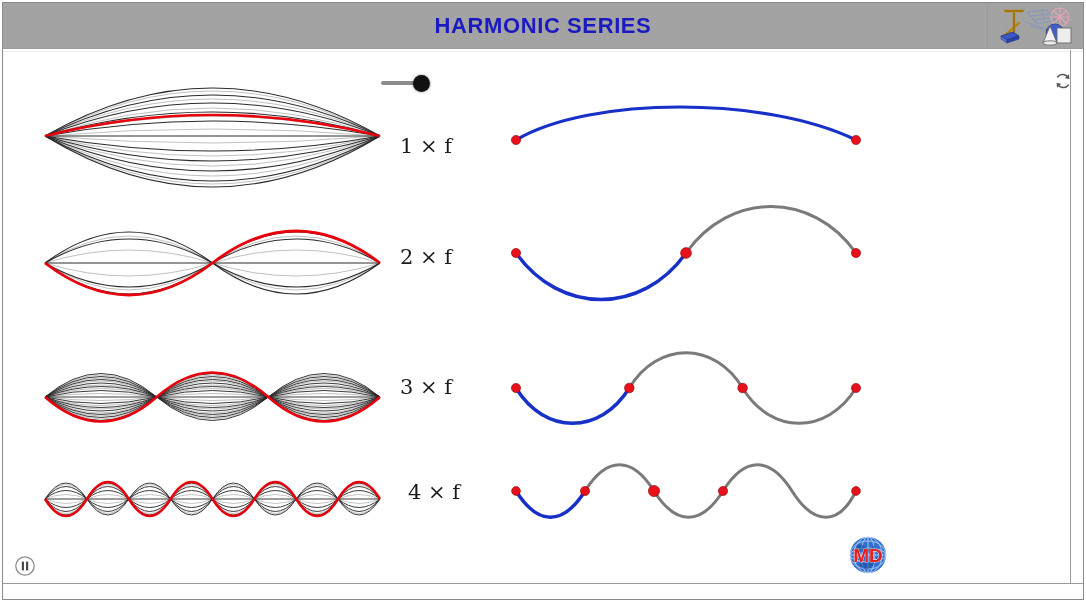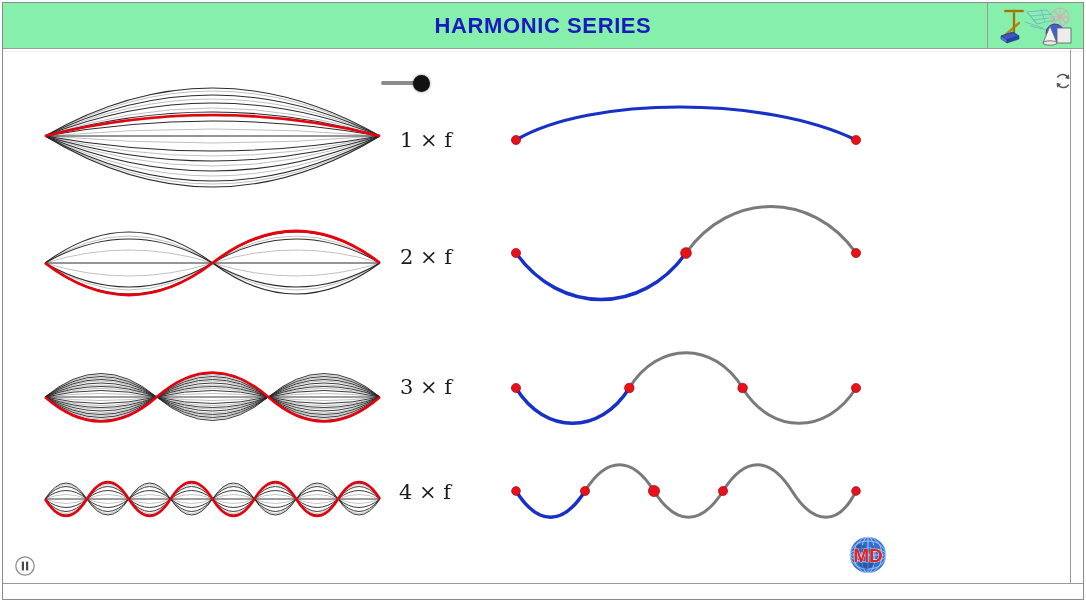--- a/index.html
+++ b/index.html
@@ -13,21 +13,21 @@
     background:#fff;
   }
   
   .frame-outer{
     position:absolute;left:2px;top:2px;width:1082px;height:598px;
     box-sizing:border-box;border:1px solid #8a8a8a;background:#fff;
   }
   
   .header{
     position:absolute;left:3px;top:3px;width:1080px;height:46px;
-    box-sizing:border-box;border-bottom:1px solid #9a9a9a;background:#86efac;
+    box-sizing:border-box;border-bottom:1px solid #9a9a9a;background:#a3a3a3;
   }
   .header-title{
     position:absolute;left:0;top:0;width:1080px;height:45px;
     line-height:45px;text-align:center;
     font-size:22px;font-weight:bold;letter-spacing:.6px;
     color:#1a1ac0;font-family:"Liberation Sans", sans-serif;
     white-space:nowrap;
   }
   .header-logo-cell{
     position:absolute;right:0px;top:0px;width:96px;height:45px;
@@ -213,21 +213,21 @@
         <path d="M5 60 Q172.5 74 340 60"></path>
         <path d="M5 60 Q172.5 100 340 60"></path>
         <path d="M5 60 Q172.5 120 340 60"></path>
         <path d="M5 60 Q172.5 140 340 60"></path>
         <path d="M5 60 Q172.5 156 340 60"></path>
       </g>
 
       <path d="M5 60 Q172.5 18 340 60" fill="none" stroke="#e8000d" stroke-width="2.6"></path>
     </svg>
 
-    <div class="label" style="left:400px;top:78px;">1 × f</div>
+    <div class="label" style="left:400px;top:84px;">1 × f</div>
 
     <svg class="wave-right" style="top:58px;" width="380" height="80" viewBox="0 0 380 80">
       <path d="M16 32 C 90 -12, 266 -12, 356 32" fill="none" stroke="#1630c8" stroke-width="3.2" stroke-linecap="round"></path>
       <circle cx="16" cy="32" r="4.6" fill="#e8111b" stroke="#8f0000" stroke-width="0.6"></circle>
       <circle cx="356" cy="32" r="4.6" fill="#e8111b" stroke="#8f0000" stroke-width="0.6"></circle>
     </svg>
   </div>
 
   <div class="row" style="top:195px;height:120px;padding-left:40px;">
 
@@ -320,21 +320,21 @@
       </g>
       <g fill="none" stroke="#1a1a1a" stroke-width="0.5" opacity=".5">
         <path d="M5 35 Q26 6 46.9 35 Q67.8 64 88.8 35 Q109.7 6 130.6 35 Q151.6 64 172.5 35 Q193.4 6 214.4 35 Q235.3 64 256.2 35 Q277.2 6 298.1 35 Q319 64 340 35"></path>
         <path d="M5 35 Q26 26 46.9 35 Q67.8 44 88.8 35 Q109.7 26 130.6 35 Q151.6 44 172.5 35 Q193.4 26 214.4 35 Q235.3 44 256.2 35 Q277.2 26 298.1 35 Q319 44 340 35"></path>
         <path d="M5 35 Q26 44 46.9 35 Q67.8 26 88.8 35 Q109.7 44 130.6 35 Q151.6 26 172.5 35 Q193.4 44 214.4 35 Q235.3 26 256.2 35 Q277.2 44 298.1 35 Q319 26 340 35"></path>
         <path d="M5 35 Q26 64 46.9 35 Q67.8 6 88.8 35 Q109.7 64 130.6 35 Q151.6 6 172.5 35 Q193.4 64 214.4 35 Q235.3 6 256.2 35 Q277.2 64 298.1 35 Q319 6 340 35"></path>
       </g>
       <path d="M5 35 Q26 69 46.9 35 Q67.8 1 88.8 35 Q109.7 69 130.6 35 Q151.6 1 172.5 35 Q193.4 69 214.4 35 Q235.3 1 256.2 35 Q277.2 69 298.1 35 Q319 1 340 35" fill="none" stroke="#e8000d" stroke-width="2.5"></path>
     </svg>
 
-    <div class="label" style="left:399px;top:30px;">4 × f</div>
+    <div class="label" style="left:408px;top:30px;">4 × f</div>
 
     <svg class="wave-right" style="top:20px;" width="380" height="70" viewBox="0 0 380 70">
       <path d="M16 21 C 38 56, 63 56, 85 21" fill="none" stroke="#1630c8" stroke-width="3.4" stroke-linecap="round"></path>
       <path d="M85 21 C 107 -14, 132 -14, 154 21 C 176 56, 201 56, 223 21 C 245 -14, 270 -14, 292 21 C 314 56, 339 56, 356 21" fill="none" stroke="#7a7a7a" stroke-width="3.0" stroke-linecap="round"></path>
       <circle cx="16" cy="21" r="4.4" fill="#e8111b" stroke="#8f0000" stroke-width="0.6"></circle>
       <circle cx="85" cy="21" r="4.6" fill="#e8111b" stroke="#8f0000" stroke-width="0.6"></circle>
       <circle cx="154" cy="21" r="5.6" fill="#e8111b" stroke="#8f0000" stroke-width="0.6"></circle>
       <circle cx="223" cy="21" r="4.6" fill="#e8111b" stroke="#8f0000" stroke-width="0.6"></circle>
       <circle cx="356" cy="21" r="4.4" fill="#e8111b" stroke="#8f0000" stroke-width="0.6"></circle>
     </svg>

